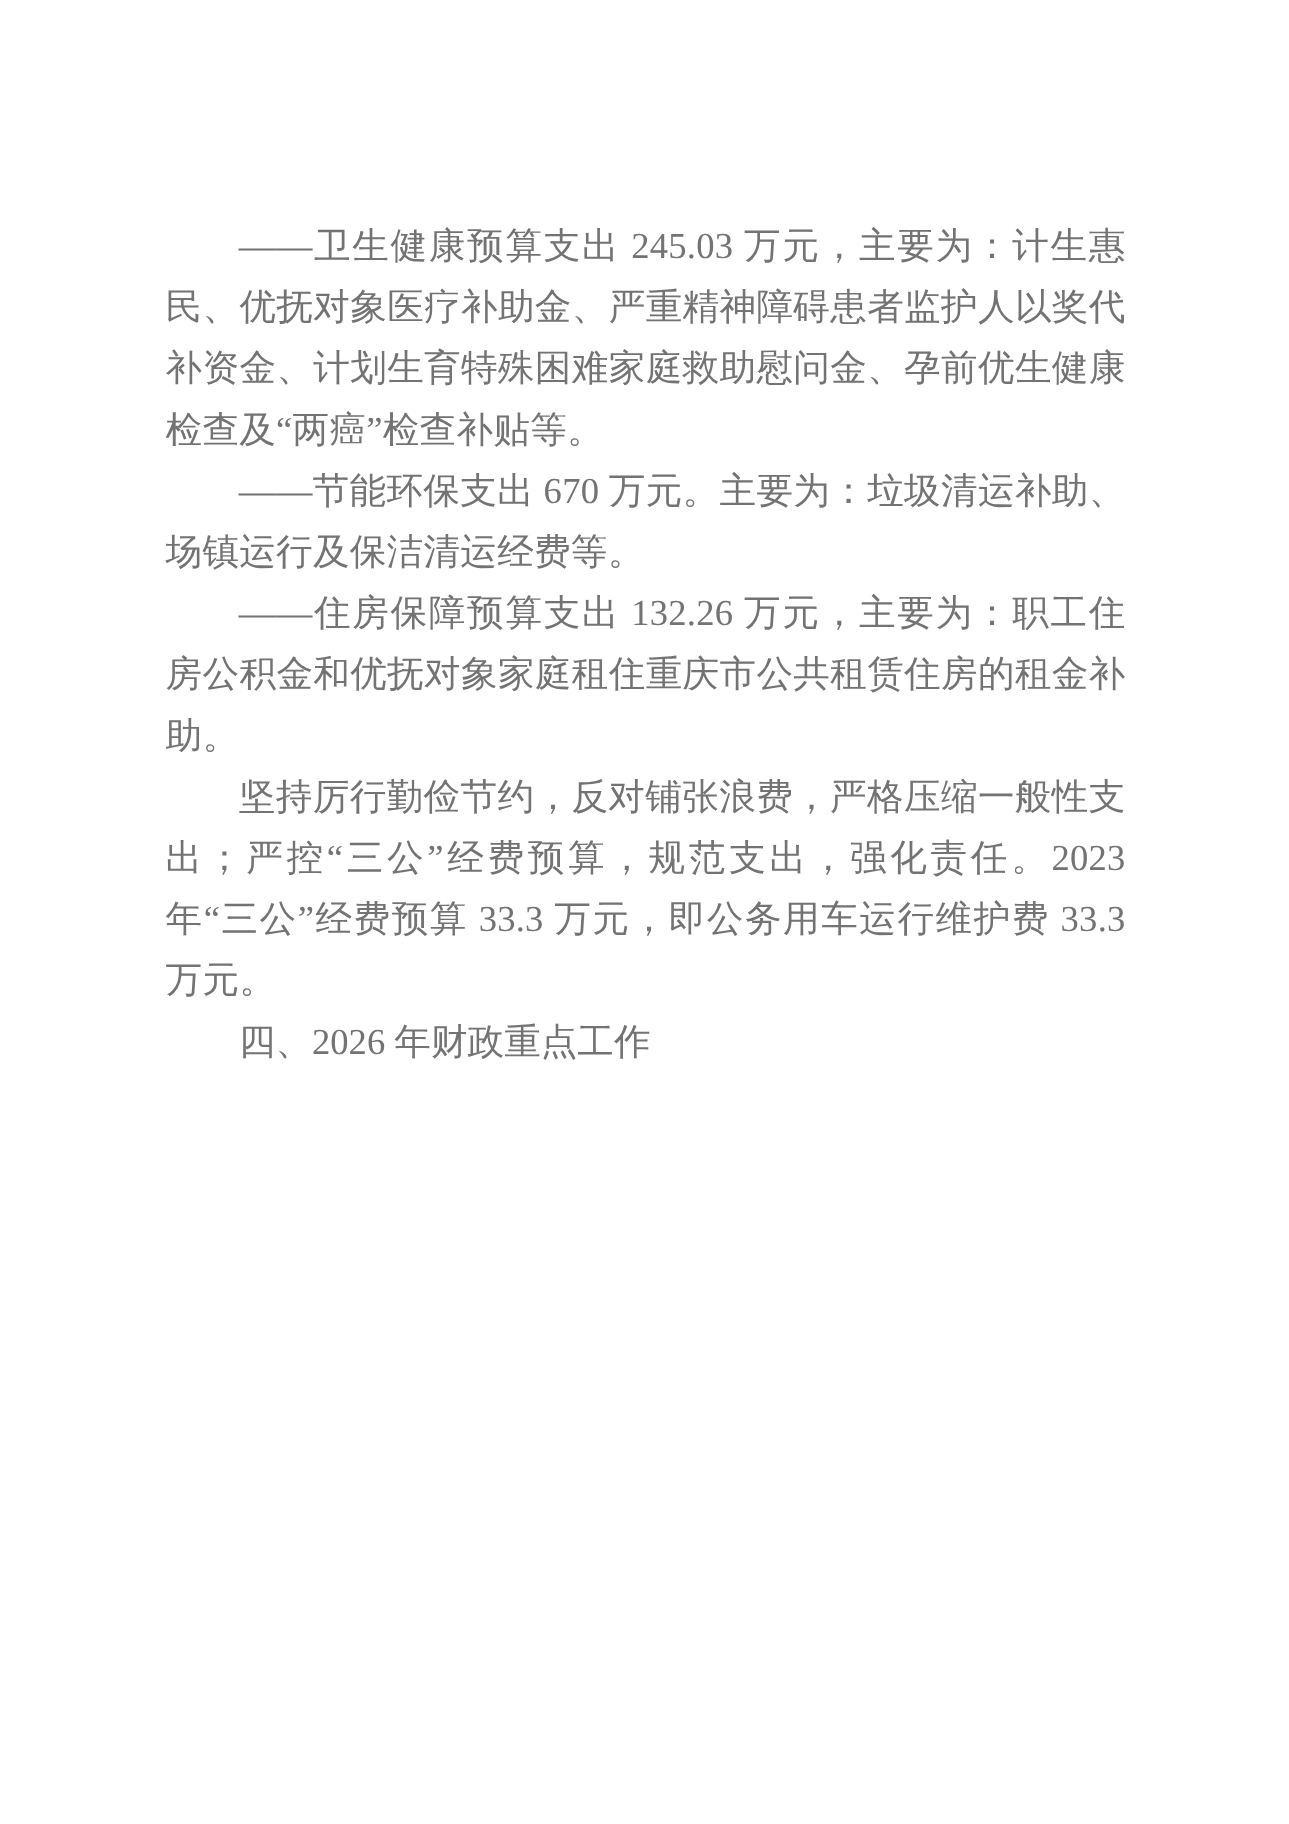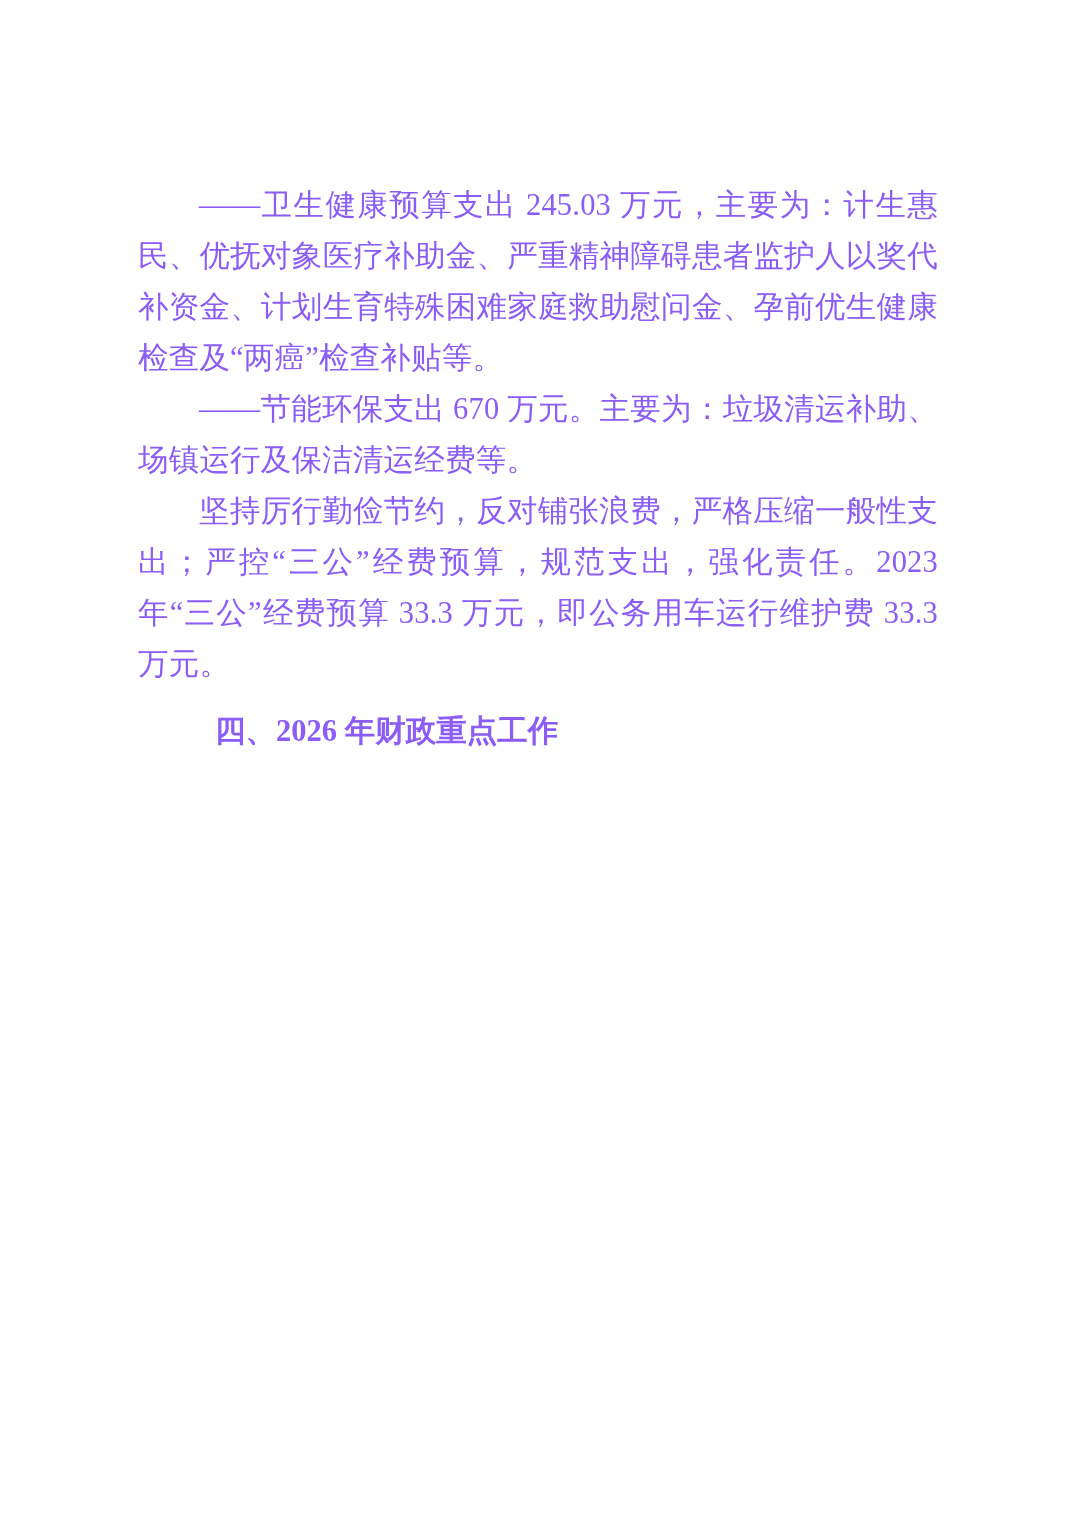--- a/index.html
+++ b/index.html
@@ -6,21 +6,21 @@
     margin: 0;
     padding: 0;
     background: #ffffff;
   }
   .page {
     position: relative;
     width: 1074px;
     height: 1278px;
     background: #ffffff;
     font-family: "Liberation Serif", "DejaVu Serif", serif;
-    color: #8b5cf6;
+    color: #737373;
     box-sizing: border-box;
     overflow: hidden;
   }
   .content {
     position: absolute;
     left: 138px;
     top: 180px;
     width: 800px;
   }
   .para {
@@ -30,23 +30,23 @@
     text-justify: inter-ideograph;
     margin: 0 0 0 0;
     letter-spacing: 0.2px;
   }
   .indent {
     text-indent: 61px;
   }
   .heading {
     font-size: 30.5px;
     line-height: 51px;
-    font-weight: bold;
+    font-weight: normal;
     text-indent: 61px;
-    margin: 16px;
+    margin: 0;
   }
   .pagenum {
     position: absolute;
     right: 120px;
     top: 1412px;
     font-size: 20px;
     font-family: "Liberation Serif", "DejaVu Serif", serif;
   }
 </style>
 </head>
@@ -54,20 +54,21 @@
 
 <div class="page">
   <div class="content">
 
     <p class="para indent">——卫生健康预算支出 245.03 万元，主要为：计生惠民、优抚对象医疗补助金、严重精神障碍患者监护人以奖代补资金、计划生育特殊困难家庭救助慰问金、孕前优生健康检查及“两癌”检查补贴等。</p>
 
     <p class="para indent">——节能环保支出 670 万元。主要为：垃圾清运补助、场镇运行及保洁清运经费等。</p>
 
 
 
+    <p class="para indent">——住房保障预算支出 132.26 万元，主要为：职工住房公积金和优抚对象家庭租住重庆市公共租赁住房的租金补助。</p>
 
 
     <p class="para indent">坚持厉行勤俭节约，反对铺张浪费，严格压缩一般性支出；严控“三公”经费预算，规范支出，强化责任。2023 年“三公”经费预算 33.3 万元，即公务用车运行维护费 33.3 万元。</p>
 
     <p class="heading">四、2026 年财政重点工作</p>
 
 
   </div>
 
   <div class="pagenum">9</div>

